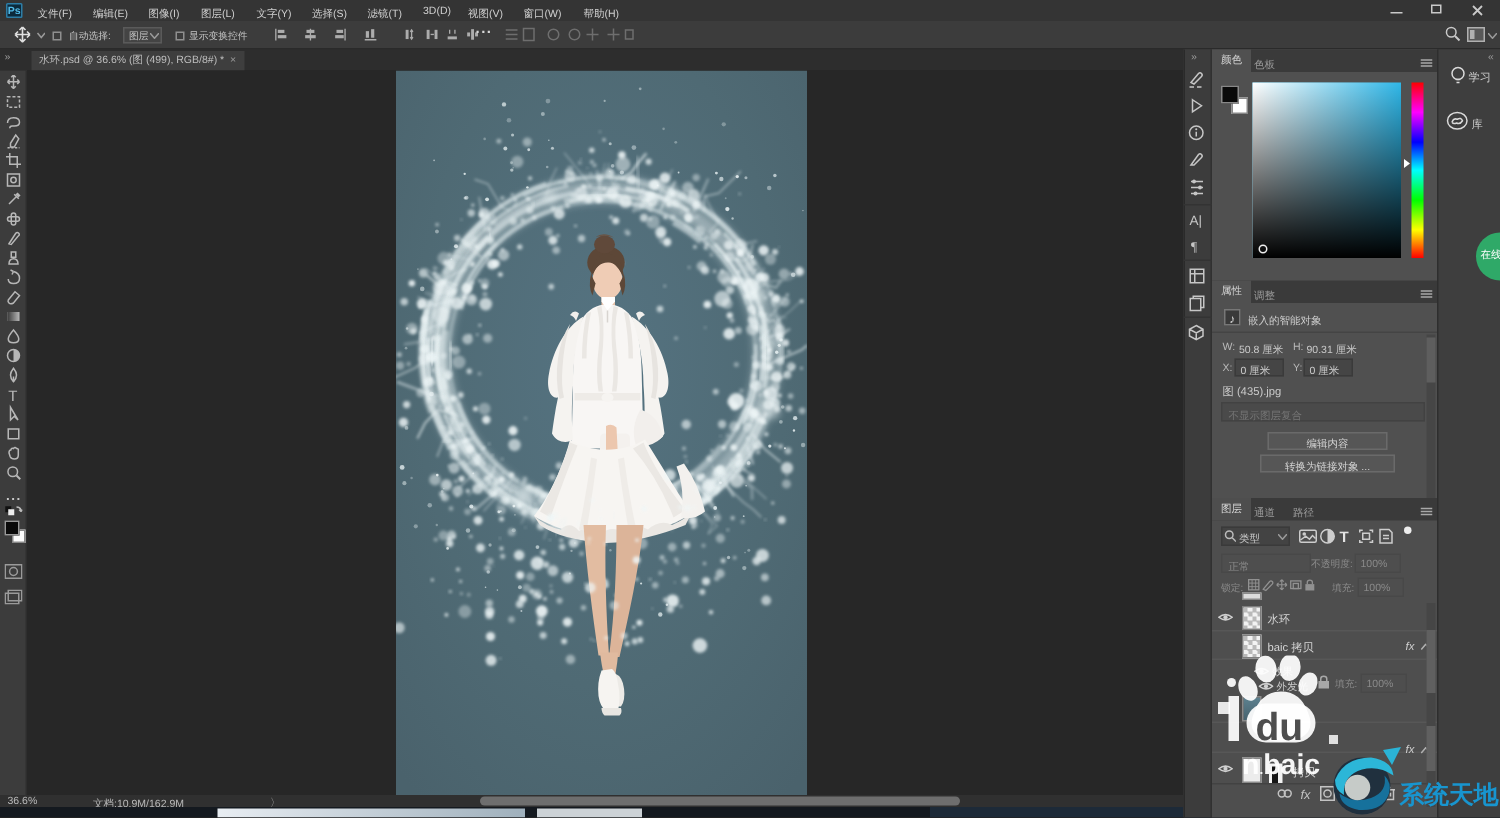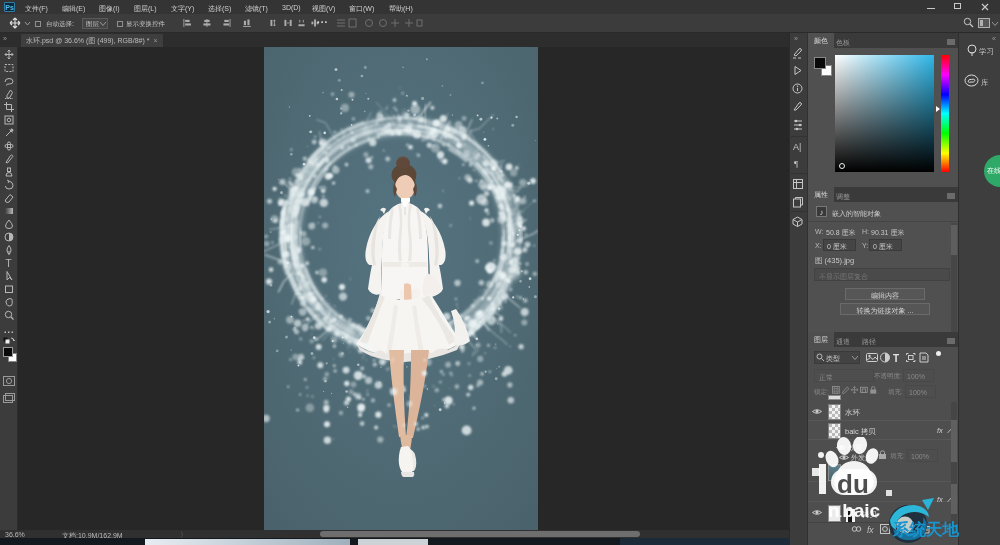--- a/index.html
+++ b/index.html
@@ -1548,13 +1548,13 @@
 <div class="abs" style="left:819px;top:464px;width:7px;height:30px;background:rgba(255,255,255,.92)"></div>
 <div class="abs" style="left:818px;top:452px;width:6px;height:6px;border-radius:50%;background:rgba(255,255,255,.92)"></div>
 <div class="abs" style="left:828px;top:500px;color:rgba(255,255,255,.95);font-size:19px;font-weight:bold">n<span style="font-size:9px">.</span>baic</div>
 <svg class="abs" style="left:886px;top:498px" width="50" height="47" viewBox="0 0 50 47">
 <path d="M36 2 L48 0 L42 12 Z" fill="#2ab3d6"></path>
 <circle cx="22" cy="26" r="19" fill="#20303e"></circle>
 <path d="M4 22 Q10 7 28 7 Q42 9 43 19 Q33 12 22 15 Q9 19 10 32 Q4 29 4 22Z" fill="#2cb6d8"></path>
 <path d="M40 31 Q36 43 20 42 Q8 40 7 31 Q16 38 28 34 Q39 30 37 19 Q42 24 40 31Z" fill="#16719c"></path>
 <circle cx="19" cy="27" r="8.5" fill="#c6cbc8"></circle>
 </svg>
-<div class="abs" style="left:893px;top:519px;color:#1895cf;font-size:16.5px;font-weight:bold">系统天地</div>
+<div class="abs" style="left:933px;top:519px;color:#1895cf;font-size:16.5px;font-weight:bold">系统天地</div>
 </div>
 </body></html>

